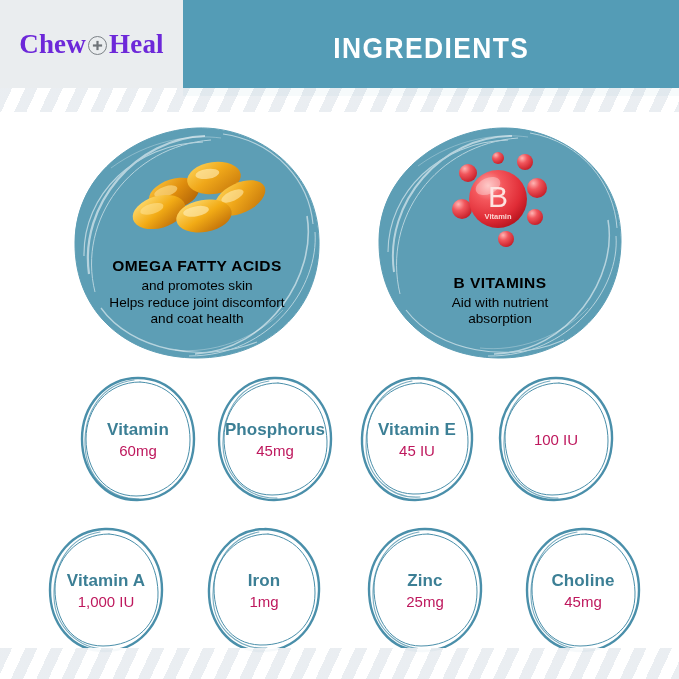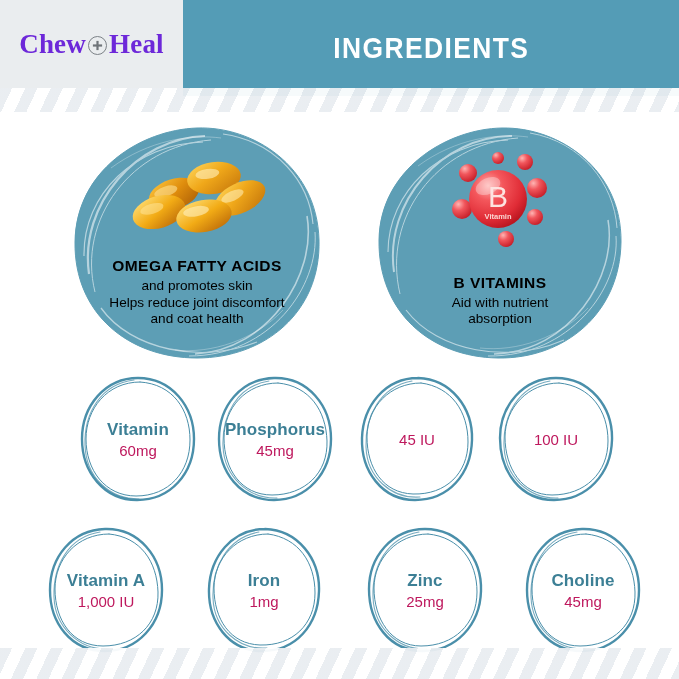--- a/index.html
+++ b/index.html
@@ -316,20 +316,21 @@
 
   <div class="ing" style="left:356px;top:373px;">
     <svg class="ring" viewBox="0 0 122 132">
       <g fill="none" stroke="#4a8faa" stroke-linecap="round">
         <path d="M62 5 C95 6 117 35 116 67 C115 101 93 127 59 127 C26 127 5 98 6 65 C7 33 29 5 62 5" stroke-width="2.4"></path>
         <path d="M65 10 C96 14 112 39 112 69 C112 100 90 122 57 121 C27 120 11 95 11 64 C11 34 34 10 65 10" stroke-width="1"></path>
         <path d="M56 8 C24 14 9 43 10 74 C11 104 35 126 64 124" stroke-width="1.1" opacity=".75"></path>
       </g>
     </svg>
     <div class="txt">
+      <span class="name">Vitamin E</span>
       <span class="amt">45 IU</span>
     </div>
   </div>
 
   <div class="ing" style="left:495px;top:373px;">
     <svg class="ring" viewBox="0 0 122 132">
       <g fill="none" stroke="#4a8faa" stroke-linecap="round">
         <path d="M61 5 C95 5 118 34 117 67 C116 101 92 127 59 127 C25 127 5 98 5 65 C5 33 28 5 61 5" stroke-width="2.4"></path>
         <path d="M64 10 C96 13 113 38 113 68 C113 100 90 122 57 122 C27 122 10 95 10 64 C10 35 33 10 64 10" stroke-width="1"></path>
         <path d="M55 8 C23 14 8 42 9 73 C10 104 34 126 63 125" stroke-width="1.1" opacity=".75"></path>

